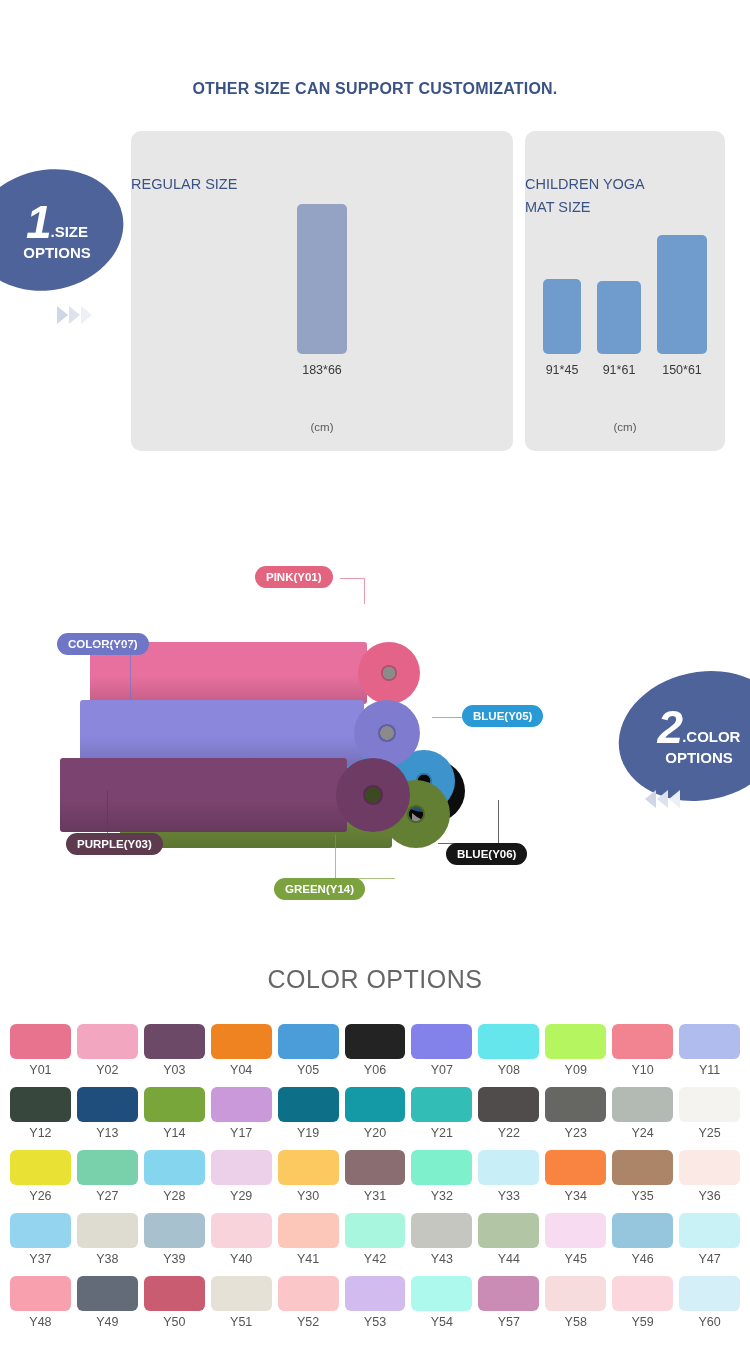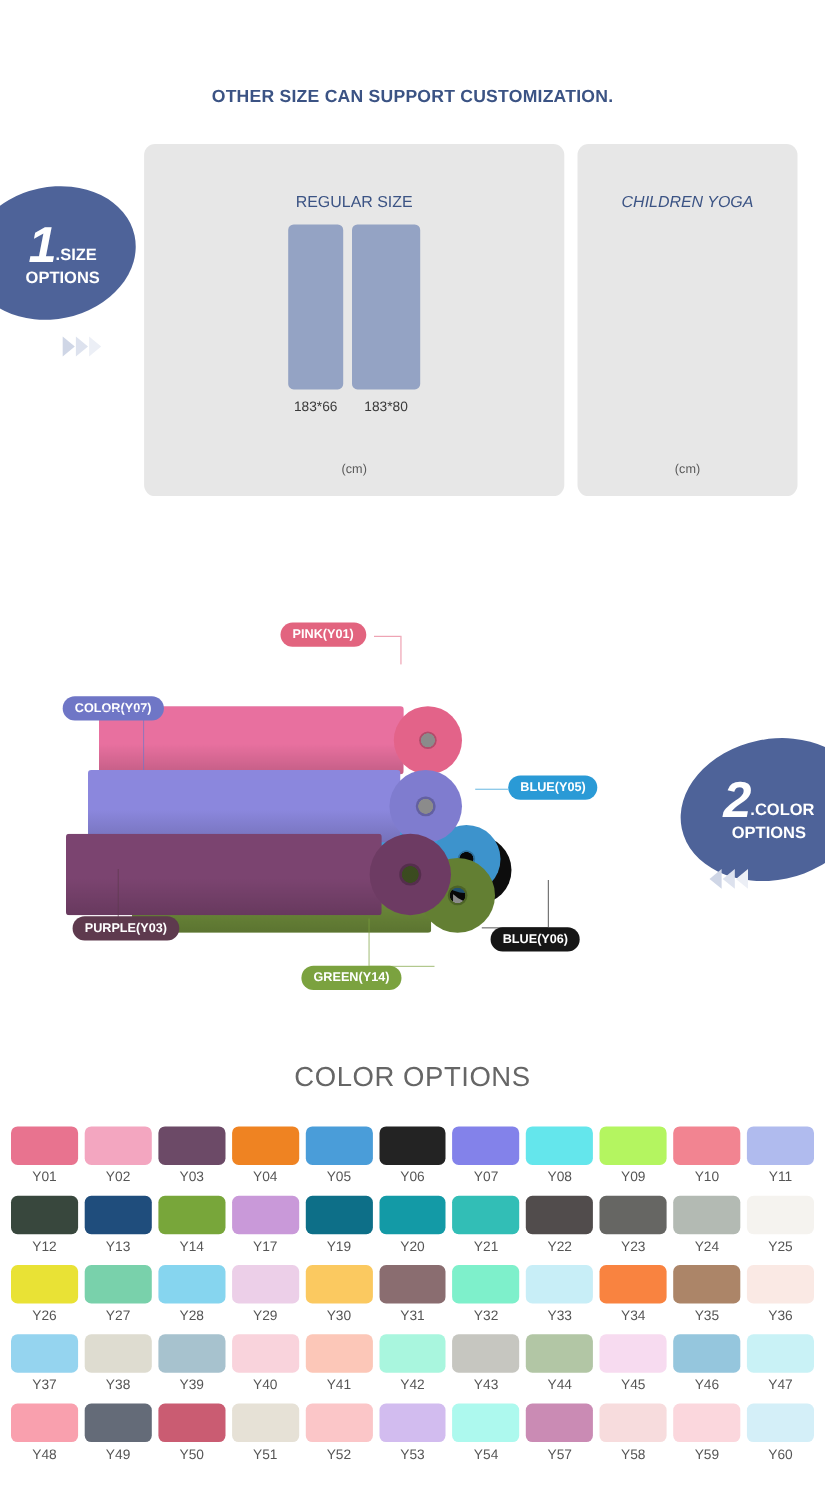--- a/index.html
+++ b/index.html
@@ -22,25 +22,24 @@
   .panel {
     position: absolute;
     background: #e7e7e7;
     border-radius: 10px;
   }
   .panel-regular { left: 131px; top: 131px; width: 382px; height: 320px; }
   .panel-children { left: 525px; top: 131px; width: 200px; height: 320px; }
 
   .panel-title {
     position: absolute; left: 0; width: 100%;
-    text-align: center;
     color: #3b5384; font-size: 14.5px; line-height: 23px;
   }
   .panel-regular .panel-title { top: 42px; }
-  .panel-children .panel-title { top: 42px; font-style: italic; }
+  .panel-children .panel-title { top: 42px; }
 
   .bars {
     position: absolute; bottom: 0; left: 0; width: 100%;
     display: flex; align-items: flex-end; justify-content: center;
   }
   .panel-regular .bars { height: 230px; padding: 0 12px 74px; gap: 8px; }
   .panel-children .bars { height: 230px; padding: 0 18px 74px; gap: 16px; }
 
   .bar-col { display: flex; flex-direction: column; align-items: center; }
   .bar {
@@ -160,32 +159,43 @@
 
 <div class="size-heading">OTHER SIZE CAN SUPPORT CUSTOMIZATION.</div>
 
 <div class="panel panel-regular">
   <div class="panel-title">REGULAR SIZE</div>
   <div class="bars" id="regular-bars">
       <div class="bar-col">
         <div class="bar" style="width: 50px; height: 150px;"></div>
         <div class="bar-label">183*66</div>
       </div>
-      <div class="bar-col">
-        <div class="bar" style="width: 62px; height: 150px;"></div>
-        <div class="bar-label">183*80</div>
-      </div>
     </div>
   <div class="unit">(cm)</div>
 </div>
 
 <div class="panel panel-children">
   <div class="panel-title">
     <div>CHILDREN YOGA</div>
-  </div>
+    <div>MAT SIZE</div>
+  </div>
+  <div class="bars" id="children-bars">
+      <div class="bar-col">
+        <div class="bar" style="width: 38px; height: 75px;"></div>
+        <div class="bar-label">91*45</div>
+      </div>
+      <div class="bar-col">
+        <div class="bar" style="width: 44px; height: 73px;"></div>
+        <div class="bar-label">91*61</div>
+      </div>
+      <div class="bar-col">
+        <div class="bar" style="width: 50px; height: 119px;"></div>
+        <div class="bar-label">150*61</div>
+      </div>
+    </div>
   <div class="unit">(cm)</div>
 </div>
 
 <div class="badge badge-1">
   <div class="badge-inner">
     <div class="badge-row1">
       <span class="badge-num">1</span>
       <span class="badge-word">.SIZE</span>
     </div>
     <div class="badge-sub">OPTIONS</div>

